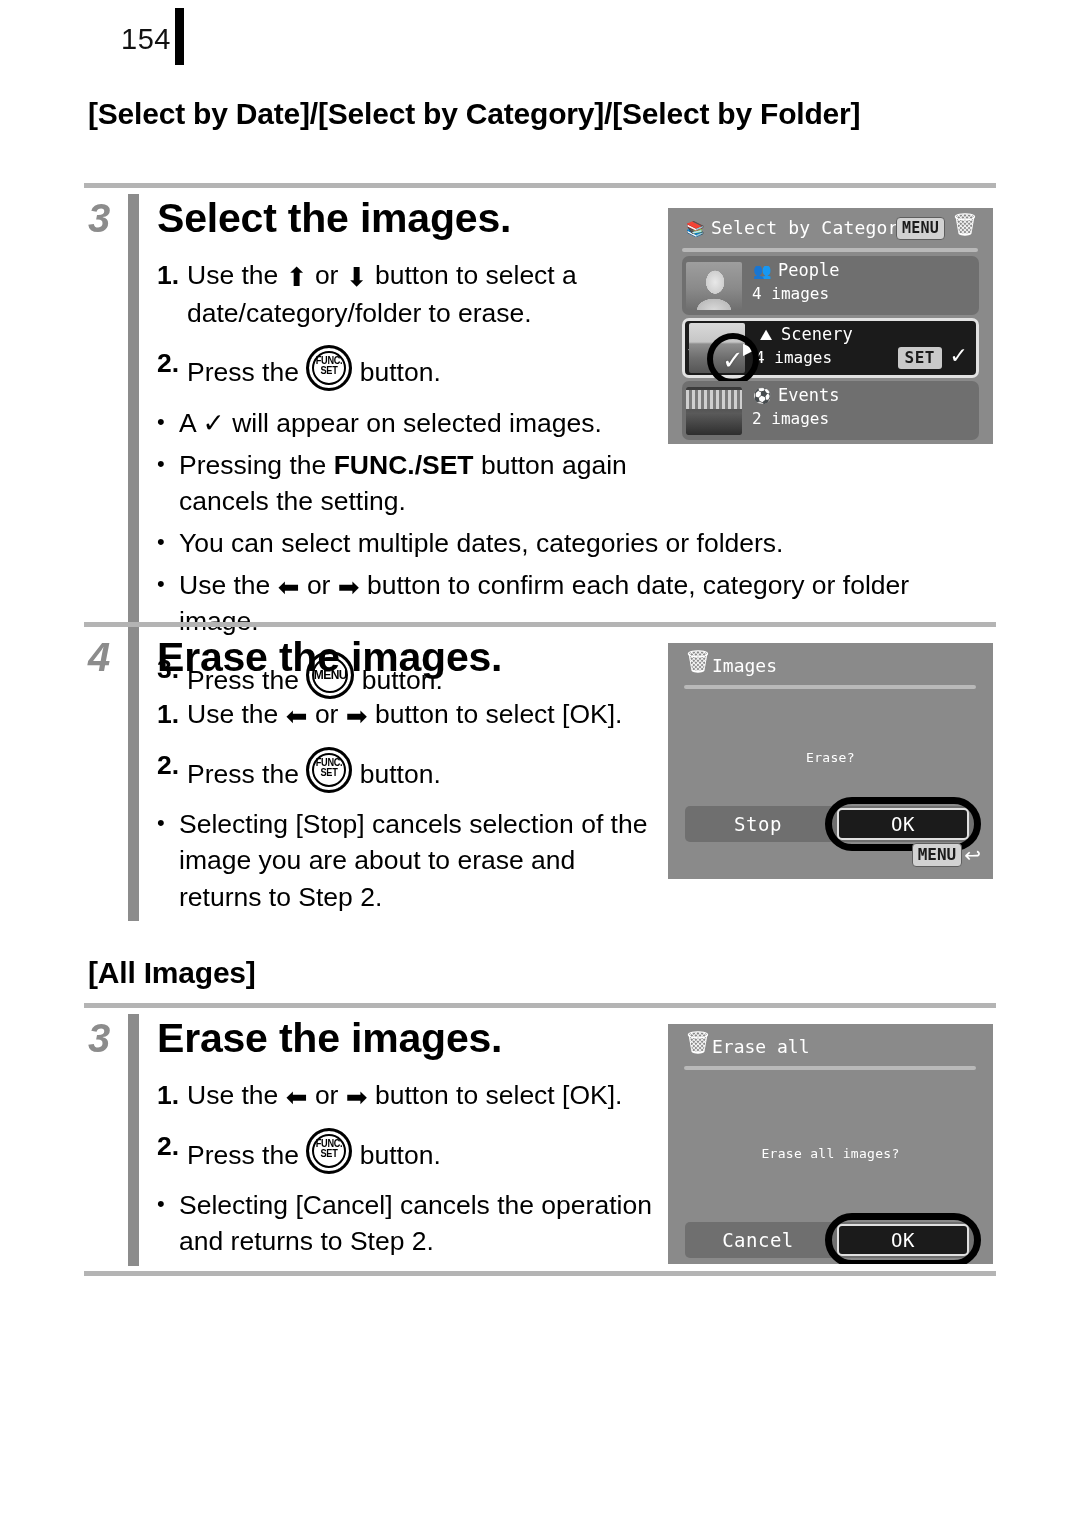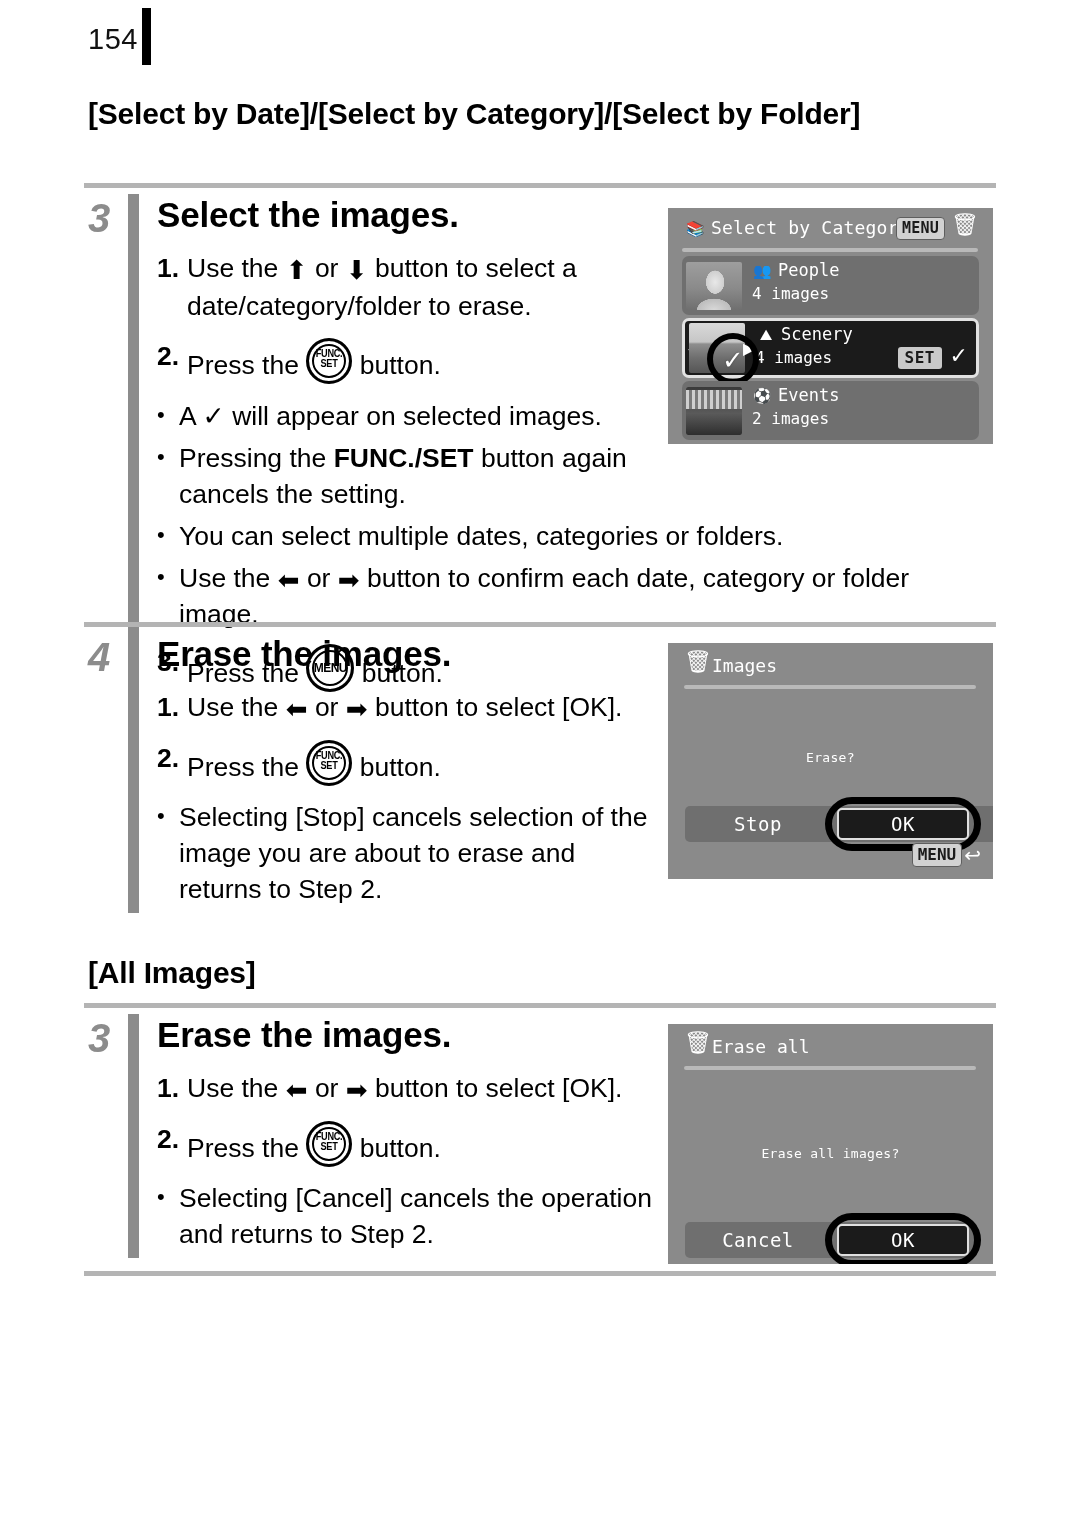--- a/index.html
+++ b/index.html
@@ -24,20 +24,21 @@
     display: flex;
     align-items: flex-start;
     height: 62px;
   }
   .page-number {
     font-size: 29px;
     line-height: 62px;
     color: #111;
     letter-spacing: 0.5px;
     font-family: "Liberation Sans", sans-serif;
+    margin-left: 33px;
   }
   .page-tab-bar {
     width: 9px;
     height: 57px;
     background: #000;
     margin-left: 4px;
   }
 
   
   .section-heading {
@@ -85,21 +86,21 @@
     background: #8c8c8c;
     align-self: stretch;
     margin-right: 18px;
   }
   .step-body {
     flex: 1 1 auto;
     position: relative;
     min-height: 10px;
   }
   .step-title {
-    font-size: 35px;
+    font-size: 41px;
     font-weight: bold;
     line-height: 1.2;
     margin: 0 0 14px 0;
     letter-spacing: -0.2px;
   }
 
   
   .sub-list { margin: 0; padding: 0; list-style: none; }
   .sub-item {
     display: flex;
@@ -368,21 +369,21 @@
   #eraseall-msg  { top: 122px; }
 
   .dlg-buttons {
     position: absolute;
     left: 17px;
     width: 292px;
     height: 36px;
     background: #6f6f6f;
     border-radius: 5px;
   }
-  #erase-buttons    { top: 163px; padding-left: 35px; }
+  #erase-buttons    { top: 163px; }
   #eraseall-buttons { top: 198px; }
 
   .dlg-btn-left {
     position: absolute;
     left: 0; top: 0;
     width: 146px; height: 36px;
     line-height: 36px;
     text-align: center;
     font-size: 19px;
     letter-spacing: 0.5px;

